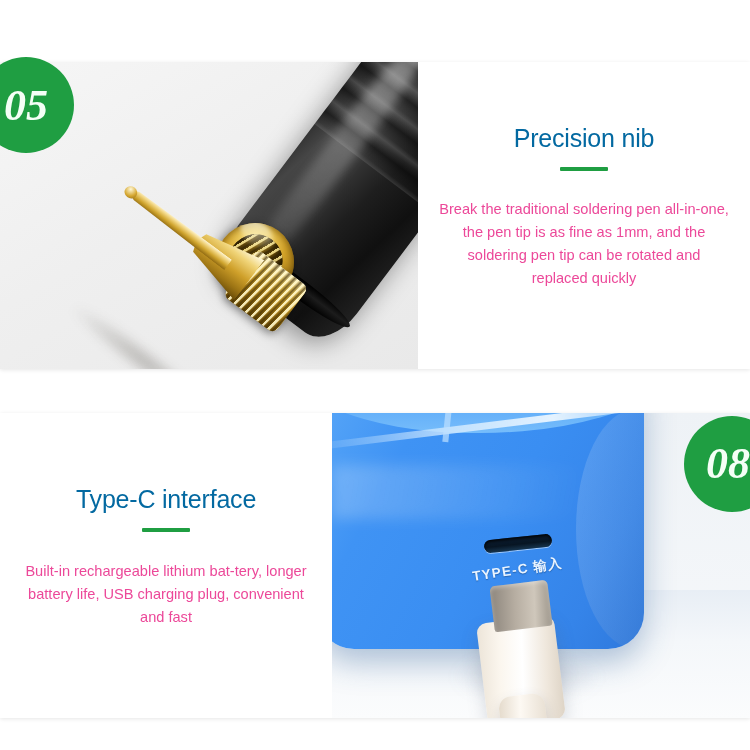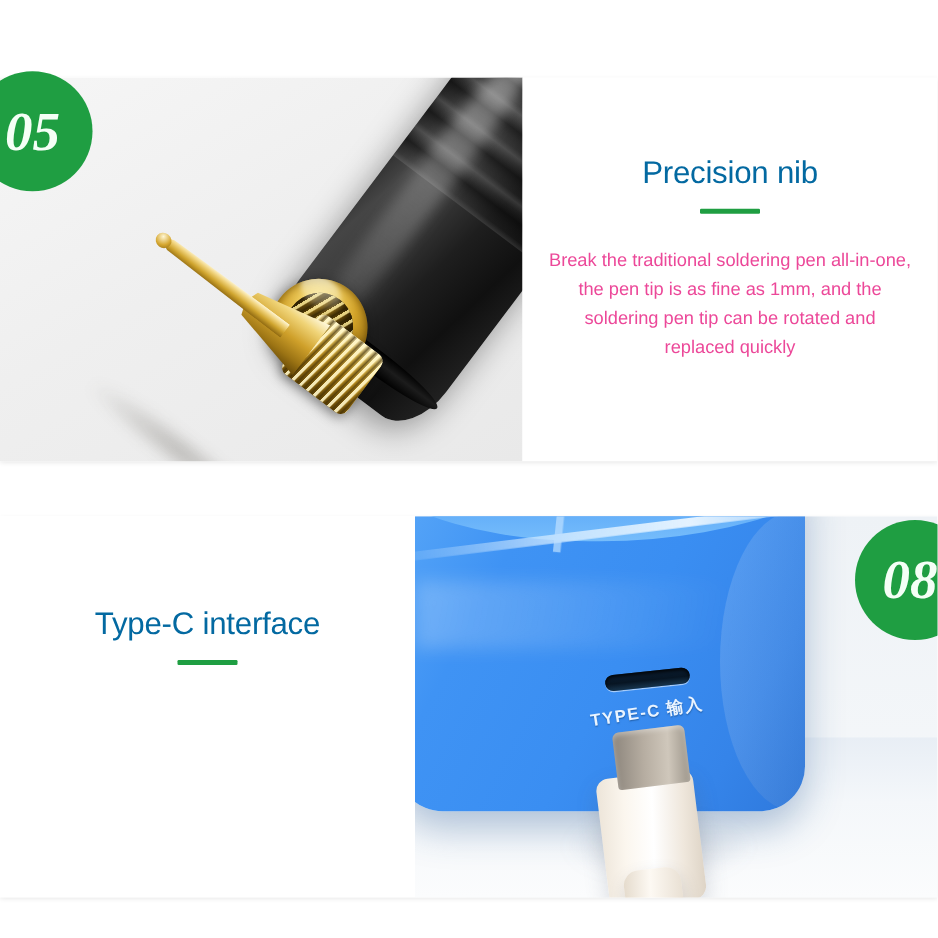--- a/index.html
+++ b/index.html
@@ -494,20 +494,21 @@
 <div class="badge" id="badge-01">
   <span class="num">05</span>
 </div>
 
 <section class="card" id="panel-two">
 
   <div class="textside">
     <div id="p2-text-inner">
       <div class="heading">Type-C interface</div>
       <div class="divider" style="background:#1f9e42"></div>
+      <div class="body-copy">Built-in rechargeable lithium bat-tery, longer battery life, USB charging plug, convenient and fast</div>
     </div>
   </div>
 
   <div class="photo">
     <div class="desk"></div>
 
     <div class="device">
       <div class="top-face"></div>
       <div class="corner-round"></div>
       <div class="edge-hi"></div>

